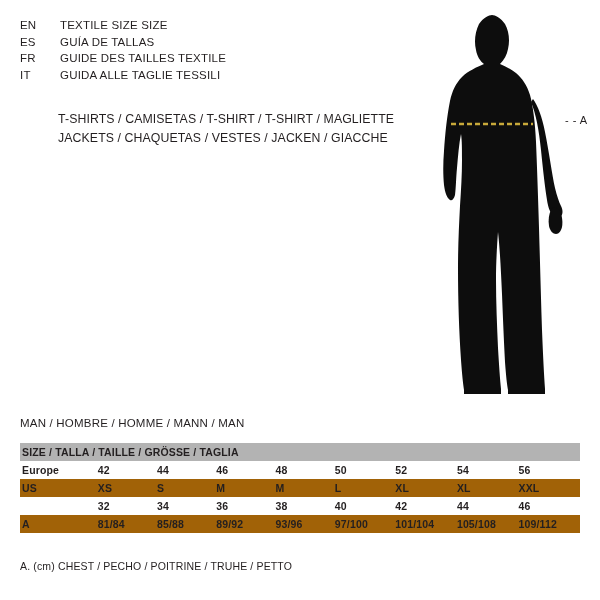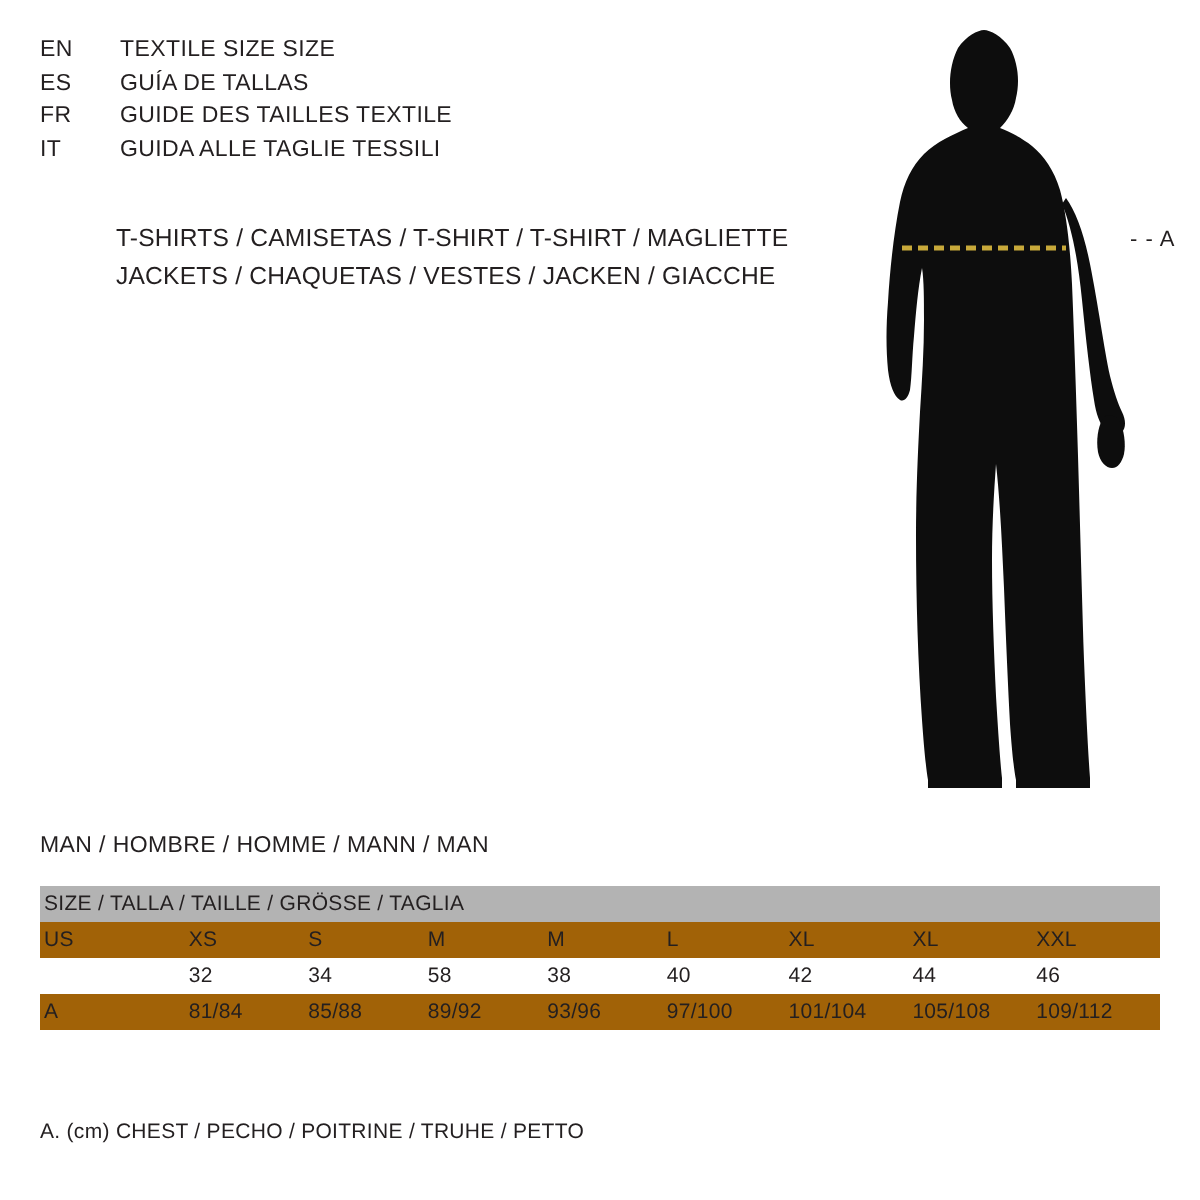--- a/index.html
+++ b/index.html
@@ -95,21 +95,21 @@
     width: 560px;
     border-collapse: collapse;
     font-size: 10.5px;
     letter-spacing: 0.15px;
   }
   table.size-table th,
   table.size-table td {
     padding: 0;
     height: 18px;
     text-align: left;
-    font-weight: normal;
+    font-weight: bold;
     vertical-align: middle;
   }
   table.size-table th:first-child,
   table.size-table td:first-child {
     width: 85px;
     padding-left: 2px;
   }
   table.size-table td.val {
     width: 67px;
   }
@@ -228,36 +228,47 @@
 
   <div class="table-title">MAN / HOMBRE / HOMME / MANN / MAN</div>
 
   <table class="size-table">
     <thead>
       <tr class="header-row">
         <th colspan="9">SIZE / TALLA / TAILLE / GRÖSSE / TAGLIA</th>
       </tr>
     </thead>
     <tbody>
+      <tr class="row-plain">
+        <td>Europe</td>
+        <td class="val">42</td>
+        <td class="val">44</td>
+        <td class="val">46</td>
+        <td class="val">48</td>
+        <td class="val">50</td>
+        <td class="val">52</td>
+        <td class="val">54</td>
+        <td class="val">56</td>
+      </tr>
       <tr class="row-shade">
         <td>US</td>
         <td class="val">XS</td>
         <td class="val">S</td>
         <td class="val">M</td>
         <td class="val">M</td>
         <td class="val">L</td>
         <td class="val">XL</td>
         <td class="val">XL</td>
         <td class="val">XXL</td>
       </tr>
       <tr class="row-plain">
         <td></td>
         <td class="val">32</td>
         <td class="val">34</td>
-        <td class="val">58</td>
+        <td class="val">36</td>
         <td class="val">38</td>
         <td class="val">40</td>
         <td class="val">42</td>
         <td class="val">44</td>
         <td class="val">46</td>
       </tr>
       <tr class="row-shade">
         <td>A</td>
         <td class="val">81/84</td>
         <td class="val">85/88</td>

